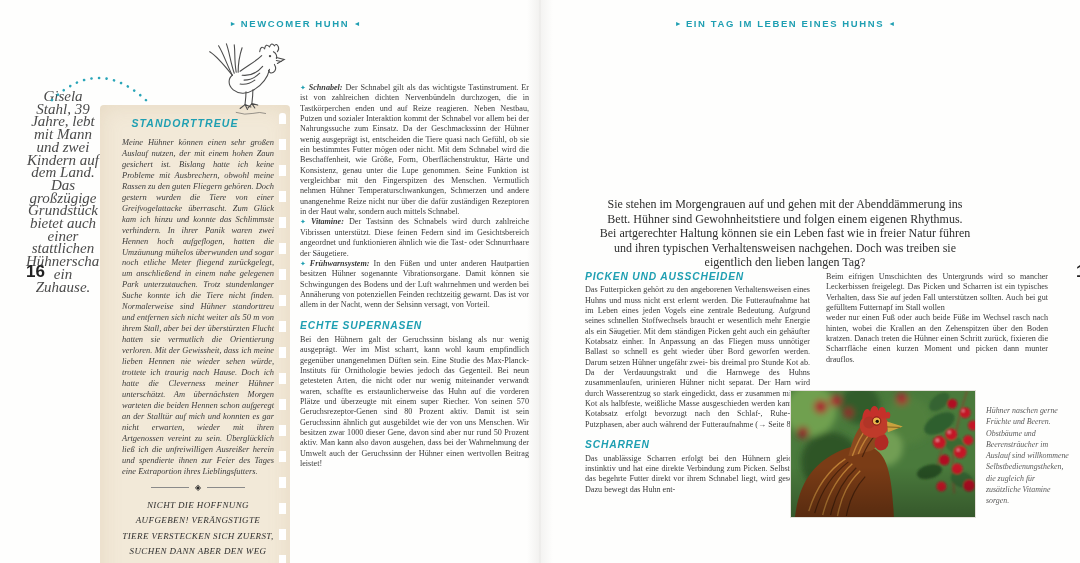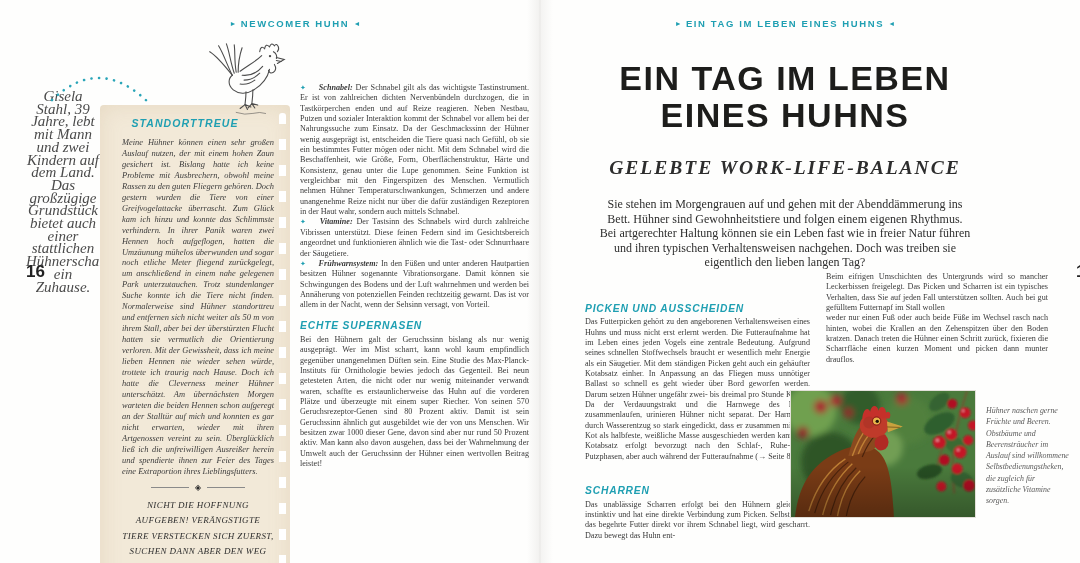--- a/index.html
+++ b/index.html
@@ -49,42 +49,42 @@
   .ornament .line { width:38px; height:1px; background:#8a8a8a; }
   .ornament .dia { font-size:8px; color:#2b2b2b; line-height:8px; }
   .callout { text-align:center; font-style:italic; font-size:9px; line-height:15.5px;
     letter-spacing:.4px; color:#2e2e2e; }
 
   
   .senses-col { position:absolute; left:300px; top:83px; width:229px; font-size:8.15px;
     line-height:10.35px; text-align:justify; color:#3a3a3a; }
   .sense { margin:0; }
   .sense .bullet { color:#1f9fb2; font-size:7px; }
-  .sense .lead { font-weight:700; font-style:italic;margin-left:10px; }
+  .sense .lead { font-weight:700; font-style:italic; }
   .teal-head { font-family:"Liberation Sans", sans-serif; font-weight:700; font-style:italic;
-    font-size:10.3px; letter-spacing:.8px; color:#1f9fb2; text-align:left;margin-top:32px; }
+    font-size:10.3px; letter-spacing:.8px; color:#1f9fb2; text-align:left; }
   .senses-col .teal-head { margin:10px 0 4px; }
   .senses-col .plain { margin:0; }
 
   
   .chapter-title { position:absolute; top:60px; left:0; width:540px; text-align:center;
     transform:translateX(-25px); font-family:"Liberation Sans", sans-serif; font-weight:700;
     font-size:34px; line-height:37px; letter-spacing:1.5px; color:#1d1d1b; }
   .chapter-sub { position:absolute; top:157px; left:0; width:540px; text-align:center;
     transform:translateX(-25px); font-style:italic; font-size:19.5px; letter-spacing:2px; color:#2d2d2d; }
   .intro { position:absolute; top:197px; left:58px; width:374px; text-align:center;
     font-size:12px; line-height:14.6px; color:#2e2e2e; }
 
   
   .col { position:absolute; top:272px; font-size:8.15px; line-height:10.35px;
     text-align:justify; color:#3a3a3a; }
   .col1 { left:45px; width:225px; }
   .col2 { left:286px; width:222px; }
   .col .teal-head { margin-bottom:3px; }
-  .col .h2gap { margin-top:24px; }
+  .col .h2gap { margin-top:10px; }
   .col p { margin:0; }
   .col2 p + p { text-indent:0; margin-top:0; }
 
   
   .photo { position:absolute; left:250px; top:390px; width:186px; height:128px;
     border:1px solid #e3e0da; overflow:hidden; background:#4a7a3c; }
   .photo svg { display:block; width:100%; height:100%; }
   .photo-caption { position:absolute; left:446px; top:393px; width:84px; font-style:italic;
     font-size:7.9px; line-height:11.3px; color:#5a5a5a;margin-top:12px; }
 </style>
@@ -175,26 +175,21 @@
   </div>
 
   <div class="page page-right">
 
     <div class="running-head rh-right">
       <span class="arr">►</span>
       <span>EIN TAG IM LEBEN EINES HUHNS</span>
       <span class="arr">◄</span>
     </div>
 
-    <h1 class="chapter-title">
-      <span>EIN TAG IM LEBEN</span><br>
-      <span>EINES HUHNS</span>
-    </h1>
-
-    <h2 class="chapter-sub">GELEBTE WORK-LIFE-BALANCE</h2>
+
 
     <p class="intro">Sie stehen im Morgengrauen auf und gehen mit der Abenddämmerung ins Bett. Hühner sind Gewohnheitstiere und folgen einem eigenen Rhythmus. Bei artgerechter Haltung können sie ein Leben fast wie in freier Natur führen und ihren typischen Verhaltensweisen nachgehen. Doch was treiben sie eigentlich den lieben langen Tag?</p>
 
     <div class="col col1">
       <h3 class="teal-head">PICKEN UND AUSSCHEIDEN</h3>
       <p>Das Futterpicken gehört zu den angeborenen Verhaltensweisen eines Huhns und muss nicht erst erlernt werden. Die Futteraufnahme hat im Leben eines jeden Vogels eine zentrale Bedeutung. Aufgrund seines schnellen Stoffwechsels braucht er wesentlich mehr Energie als ein Säugetier. Mit dem ständigen Picken geht auch ein gehäufter Kotabsatz einher. In Anpassung an das Fliegen muss unnötiger Ballast so schnell es geht wieder über Bord geworfen werden. Darum setzen Hühner ungefähr zwei- bis dreimal pro Stunde Kot ab. Da der Verdauungstrakt und die Harnwege des Huhns zusammenlaufen, urinieren Hühner nicht separat. Der Harn wird durch Wasserentzug so stark eingedickt, dass er zusammen mit dem Kot als halbfeste, weißliche Masse ausgeschieden werden kann. Der Kotabsatz erfolgt bevorzugt nach den Schlaf-, Ruhe- und Putzphasen, aber auch während der Futteraufnahme (→ Seite 87).</p>
       <h3 class="teal-head h2gap">SCHARREN</h3>
       <p>Das unablässige Scharren erfolgt bei den Hühnern gleichfalls instinktiv und hat eine direkte Verbindung zum Picken. Selbst wenn das begehrte Futter direkt vor ihrem Schnabel liegt, wird gescharrt. Dazu bewegt das Huhn ent-</p>
     </div>
 

